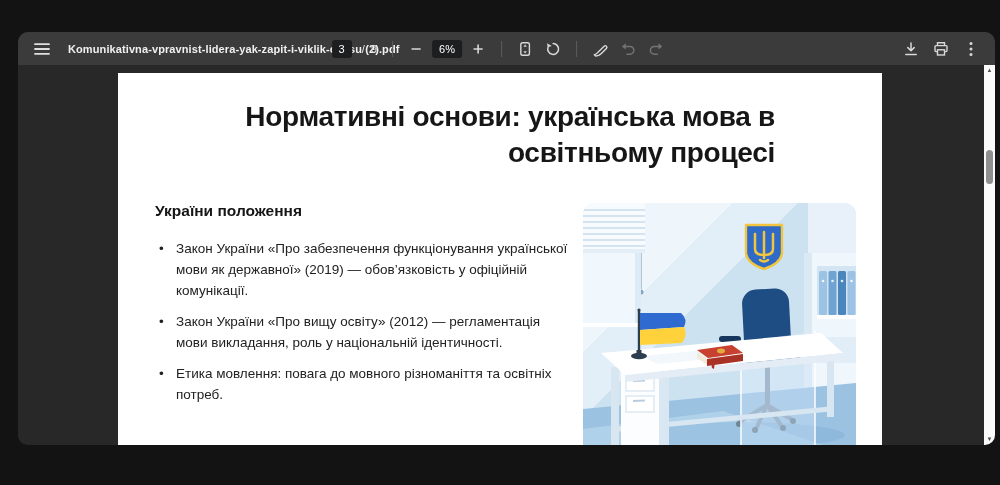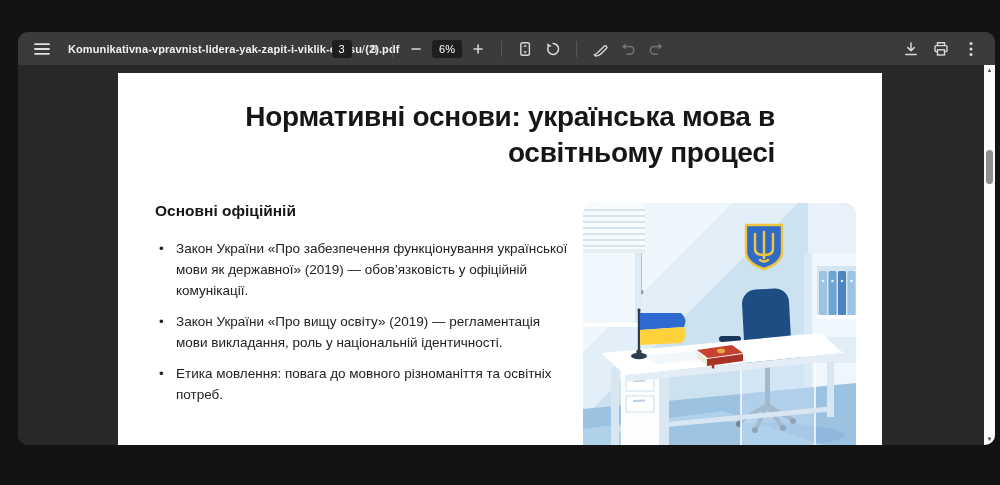--- a/index.html
+++ b/index.html
@@ -135,24 +135,24 @@
             <circle cx="2" cy="8" r="1.5" fill="#d8d8d8"></circle>
             <circle cx="2" cy="13.5" r="1.5" fill="#d8d8d8"></circle>
           </svg>
       </button>
     </div>
   </div>
 
   <div class="content">
     <div class="page">
       <h1 class="slide-title">Нормативні основи: українська мова в освітньому процесі</h1>
-      <h2 class="slide-heading">Основні офіційній</h2>
+      <h2 class="slide-heading">України положення</h2>
       <ul class="bullets">
         <li>Закон України «Про забезпечення функціонування української мови як державної» (2019) — обов’язковість у офіційній комунікації.</li>
-        <li>Закон України «Про вищу освіту» (2019) — регламентація мови викладання, роль у національній ідентичності.</li>
+        <li>Закон України «Про вищу освіту» (2012) — регламентація мови викладання, роль у національній ідентичності.</li>
         <li>Етика мовлення: повага до мовного різноманіття та освітніх потреб.</li>
       </ul>
 
       <div class="illustration">
         <svg width="273" height="242" viewBox="0 0 273 242">
 
           <rect x="0" y="0" width="273" height="242" fill="#cde2f1"></rect>
           <polygon points="0,0 150,0 0,150" fill="#eef6fc"></polygon>
           <polygon points="150,0 215,0 0,215 0,150" fill="#e2eef8"></polygon>
           <rect x="225" y="0" width="48" height="242" fill="#e8f1f9"></rect>

